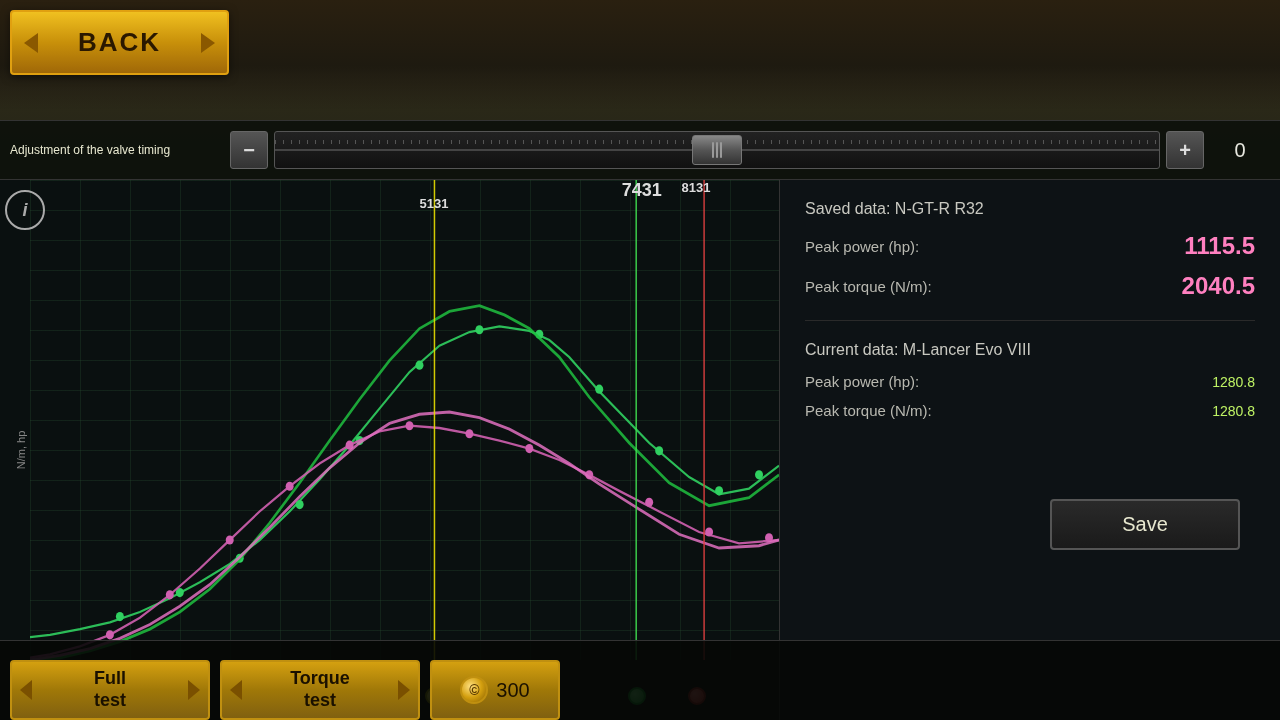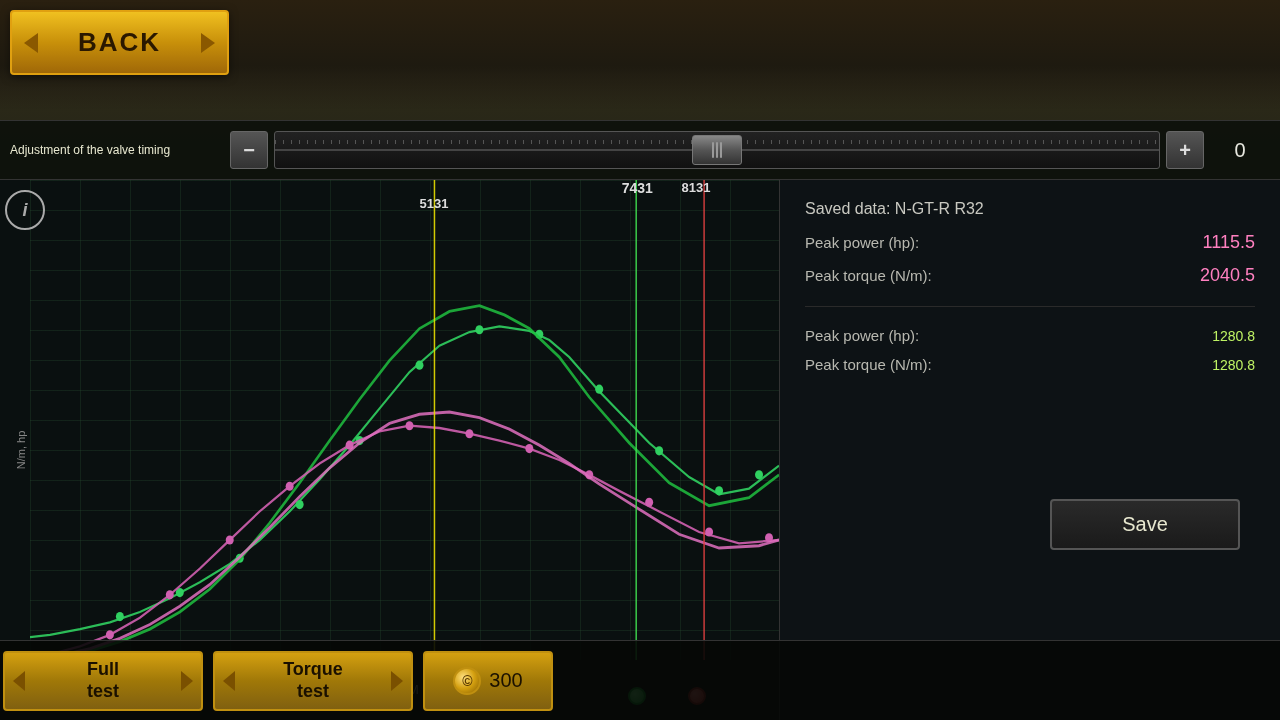--- a/index.html
+++ b/index.html
@@ -275,23 +275,23 @@
       margin-bottom: 12px;
       margin-top: 12px;
     }
 
     .stat-label {
       font-size: 15px;
       color: #b8b8b0;
     }
 
     .stat-value-pink {
-      font-size: 18px;
+      font-size: 24px;
       color: #ff80c0;
-      font-weight: normal;
+      font-weight: bold;
     }
 
     .stat-value-green {
       font-size: 14px;
       color: #bef264;
       font-weight: normal;
     }
 
     .divider {
       height: 1px;
@@ -326,22 +326,22 @@
     
     .bottom-bar {
       position: absolute;
       bottom: 0;
       left: 0;
       right: 0;
       height: 80px;
       background: rgba(5, 8, 5, 0.9);
       border-top: 1px solid #333;
       display: flex;
-      align-items: center;
-      padding: 0 3px;
+      align-items: flex-end;
+      padding: 0 10px;
       gap: 10px;
       z-index: 10;
     }
 
     .bottom-btn {
       display: flex;
       align-items: center;
       height: 60px;
       background: linear-gradient(180deg, #d4a010 0%, #a07808 50%, #806010 100%);
       border: 2px solid #c09010;
@@ -523,21 +523,21 @@
       <line x1="405" y1="0" x2="405" y2="420" stroke="#e8e000" stroke-width="1.5" opacity="0.9"></line>
 
       <line x1="607" y1="0" x2="607" y2="420" stroke="#40e050" stroke-width="1.5" opacity="0.9"></line>
 
       <line x1="675" y1="0" x2="675" y2="420" stroke="#e04040" stroke-width="1.5" opacity="0.9"></line>
 
     </svg>
 
     <div style="position:absolute; top:0; left:30px; right:0; bottom:60px; pointer-events:none;">
       <div style="position:absolute; left:calc(54% - 15px); top:16px; font-size:13px; color:#ddd; font-weight:bold;">5131</div>
-      <div style="position:absolute; left:calc(81% - 15px); top:0; font-size:14px; color:#ddd; font-weight:bold;">7431</div>
+      <div style="position:absolute; left:calc(81% - 15px); top:0; font-size:18px; color:#ddd; font-weight:bold;">7431</div>
       <div style="position:absolute; left:calc(89% - 15px); top:0; font-size:13px; color:#ddd; font-weight:bold;">8131</div>
     </div>
 
     <div style="position:absolute; bottom:15px; left:30px; right:0; display:flex; align-items:center;">
       <div style="position:absolute; left:calc(54% - 9px); bottom:0; width:18px; height:18px; border-radius:50%; background:radial-gradient(circle at 35% 35%, #ffff80, #d4d000); border:2px solid #a0a000;"></div>
       <div style="position:absolute; left:calc(81% - 9px); bottom:0; width:18px; height:18px; border-radius:50%; background:radial-gradient(circle at 35% 35%, #80ff90, #20c040); border:2px solid #10a030;"></div>
       <div style="position:absolute; left:calc(89% - 9px); bottom:0; width:18px; height:18px; border-radius:50%; background:radial-gradient(circle at 35% 35%, #ff8080, #d03030); border:2px solid #a02020;"></div>
       <div style="position:absolute; left:50%; bottom:8px; transform:translateX(-50%); color:#aaa; font-size:13px;">RPM</div>
     </div>
 
@@ -552,20 +552,21 @@
       <span class="stat-value-pink">1115.5</span>
     </div>
 
     <div class="stat-row">
       <span class="stat-label">Peak torque (N/m):</span>
       <span class="stat-value-pink">2040.5</span>
     </div>
 
     <div class="divider"></div>
 
+    <div class="current-data-title">Current data: M-Lancer Evo VIII</div>
 
     <div class="stat-row">
       <span class="stat-label">Peak power (hp):</span>
       <span class="stat-value-green">1280.8</span>
     </div>
 
     <div class="stat-row">
       <span class="stat-label">Peak torque (N/m):</span>
       <span class="stat-value-green">1280.8</span>
     </div>

